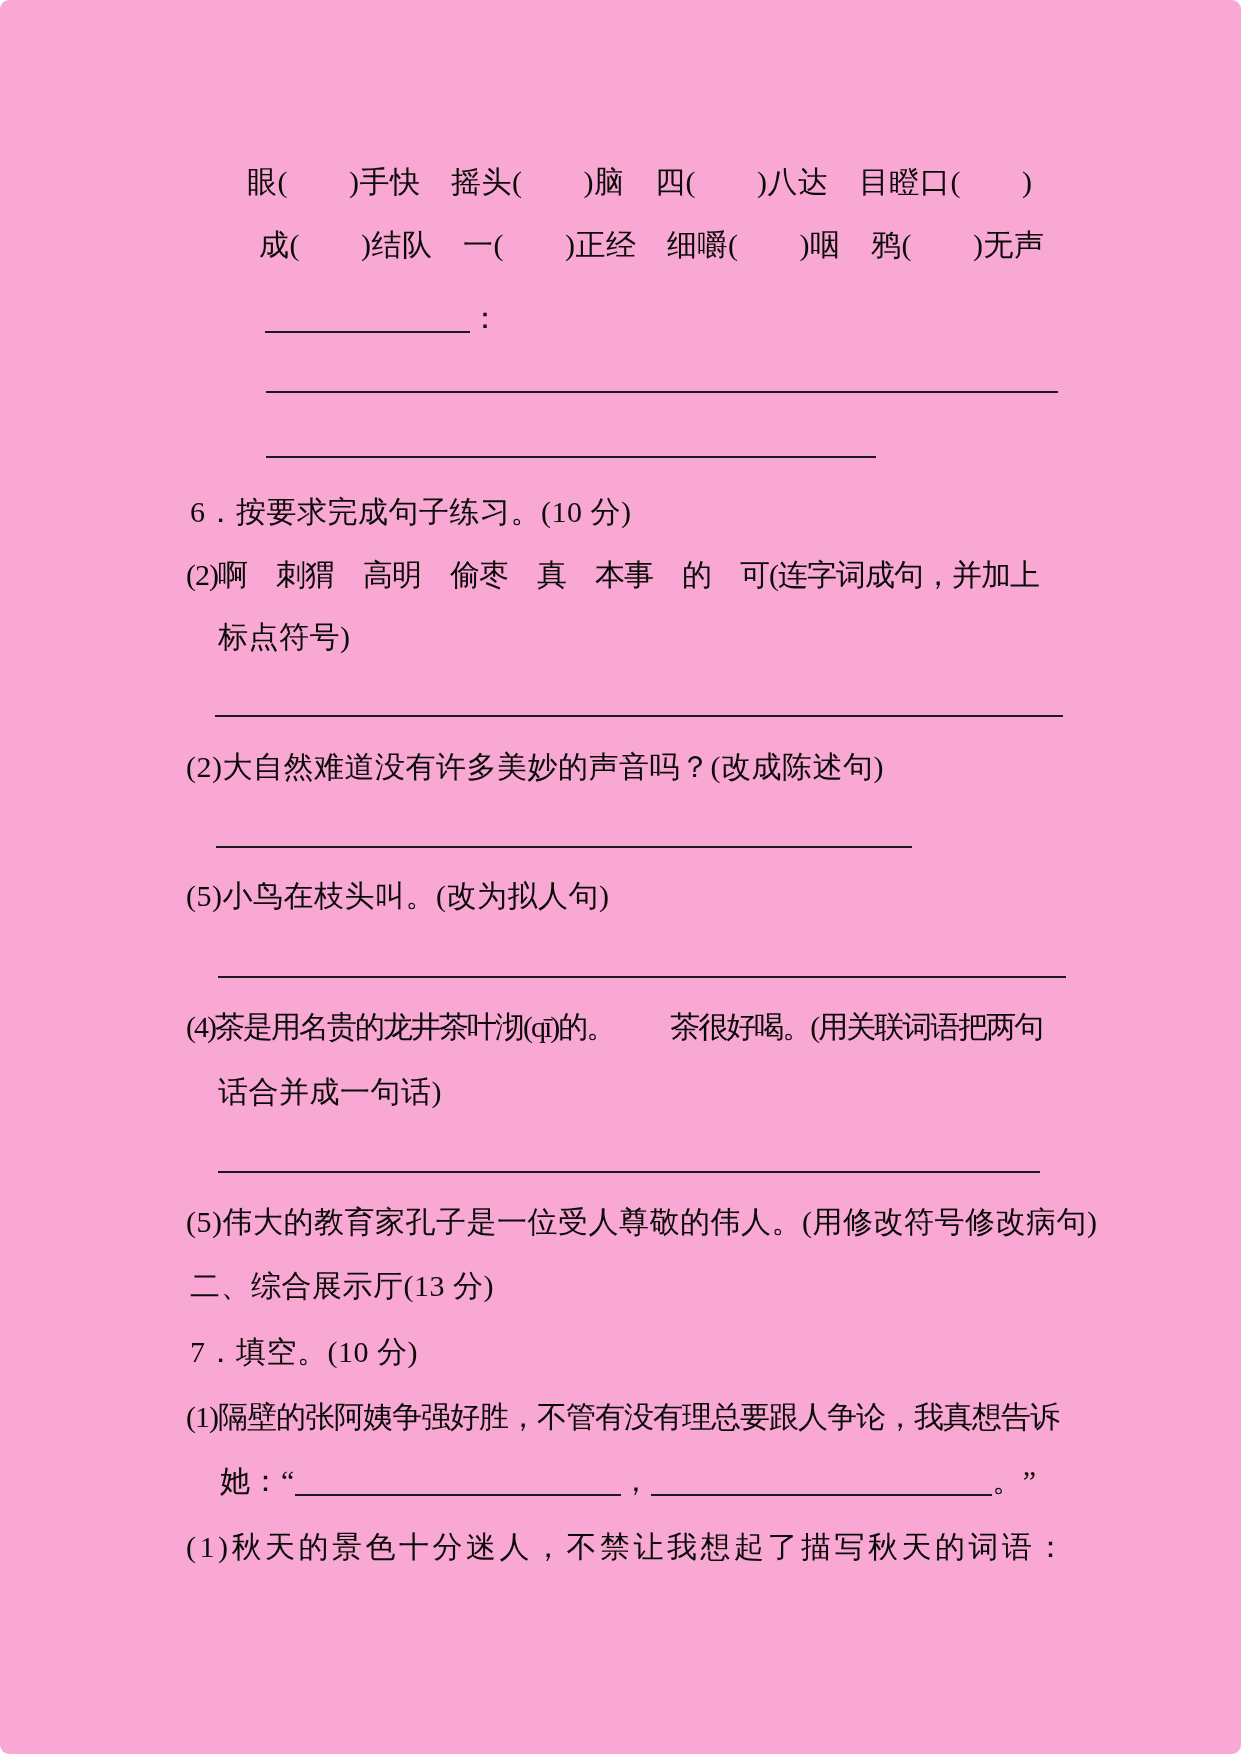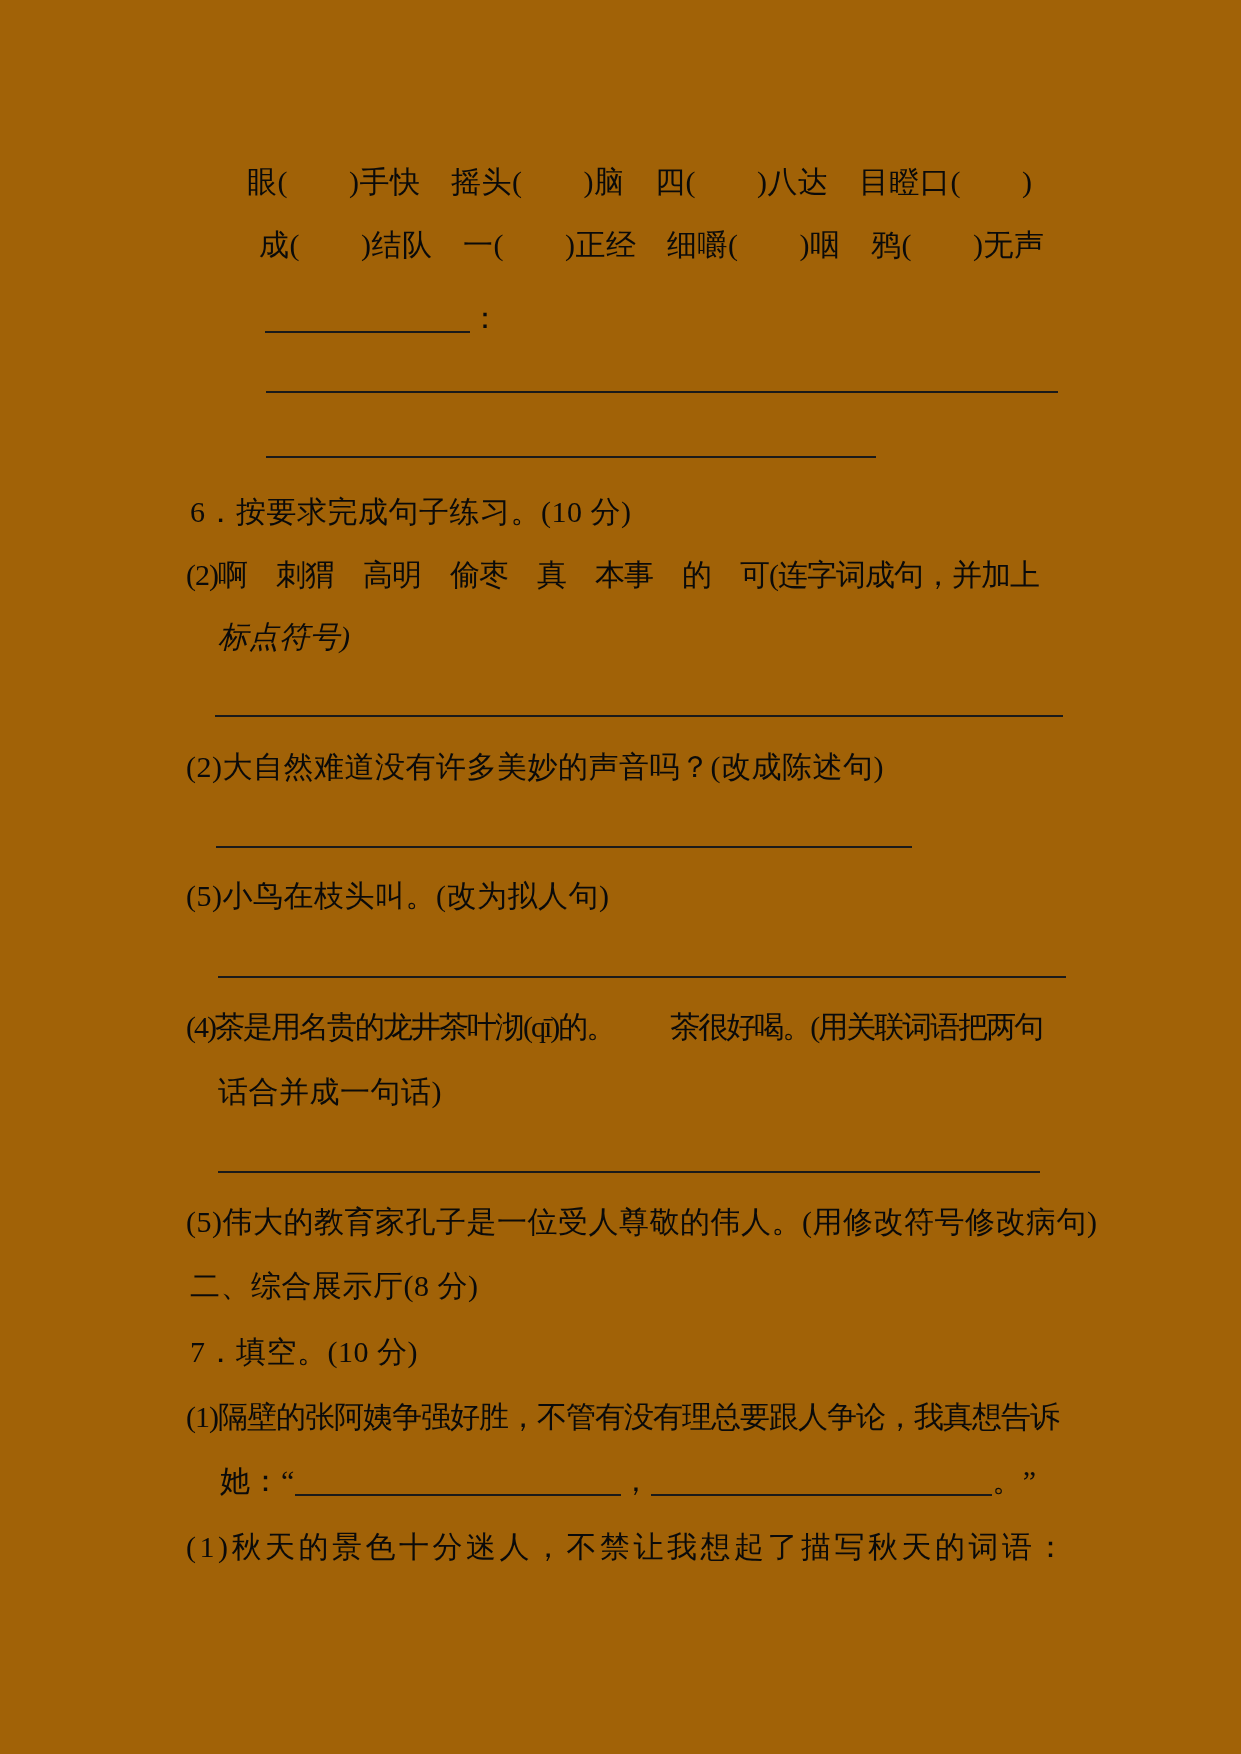--- a/index.html
+++ b/index.html
@@ -4,24 +4,25 @@
 <style>
   html, body {
     margin: 0;
     padding: 0;
     background: #ffffff;
   }
   .page {
     position: relative;
     width: 1241px;
     height: 1754px;
-    background: #a16207;
+    background: #f9a8d4;
     font-family: "Liberation Serif", "DejaVu Serif", serif;
     color: #0a0a0a;
     overflow: hidden;
+    border-radius: 9px;
   }
   .row {
     position: absolute;
     font-size: 30px;
     line-height: 42px;
     white-space: pre;
     letter-spacing: 0.5px;
   }
   .tight   { letter-spacing: -1px; }
   .tighter { letter-spacing: -2px; }
@@ -49,41 +50,41 @@
 
   <div class="row" style="top:297px; left:265px;"><span class="blank" style="width:205px;"></span><span>：</span></div>
 
   <div class="uline" style="top:391px; left:266px; width:792px;"></div>
   <div class="uline" style="top:456px; left:266px; width:610px;"></div>
 
   <div class="row" style="top:491px; left:190px;">6．按要求完成句子练习。(10 分)</div>
 
   <div class="row tight" style="top:554px; left:186px;">(2)啊　刺猬　高明　偷枣　真　本事　的　可(连字词成句，并加上</div>
 
-  <div class="row" style="top:616px; left:218px;font-style:italic;">标点符号)</div>
+  <div class="row" style="top:616px; left:218px;">标点符号)</div>
 
   <div class="uline" style="top:715px; left:215px; width:848px;"></div>
 
   <div class="row" style="top:746px; left:186px;">(2)大自然难道没有许多美妙的声音吗？(改成陈述句)</div>
 
   <div class="uline" style="top:846px; left:216px; width:696px;"></div>
 
   <div class="row" style="top:875px; left:186px;">(5)小鸟在枝头叫。(改为拟人句)</div>
 
   <div class="uline" style="top:976px; left:218px; width:848px;"></div>
 
   <div class="row tighter" style="top:1006px; left:186px;">(4)茶是用名贵的龙井茶叶沏(qī)的。　　茶很好喝。(用关联词语把两句</div>
 
   <div class="row" style="top:1071px; left:218px;">话合并成一句话)</div>
 
   <div class="uline" style="top:1171px; left:218px; width:822px;"></div>
 
   <div class="row" style="top:1201px; left:186px;text-align:center;">(5)伟大的教育家孔子是一位受人尊敬的伟人。(用修改符号修改病句)</div>
 
-  <div class="row" style="top:1265px; left:190px;">二、综合展示厅(8 分)</div>
+  <div class="row" style="top:1265px; left:190px;">二、综合展示厅(13 分)</div>
 
   <div class="row" style="top:1331px; left:190px;">7．填空。(10 分)</div>
 
   <div class="row tight" style="top:1396px; left:186px;">(1)隔壁的张阿姨争强好胜，不管有没有理总要跟人争论，我真想告诉</div>
 
   <div class="row" style="top:1460px; left:220px;"><span>她：“</span><span class="blank" style="width:326px;"></span><span>，</span><span class="blank" style="width:341px;"></span><span>。”</span></div>
 
   <div class="row wide" style="top:1526px; left:186px;">(1)秋天的景色十分迷人，不禁让我想起了描写秋天的词语：</div>
 
 </div>

